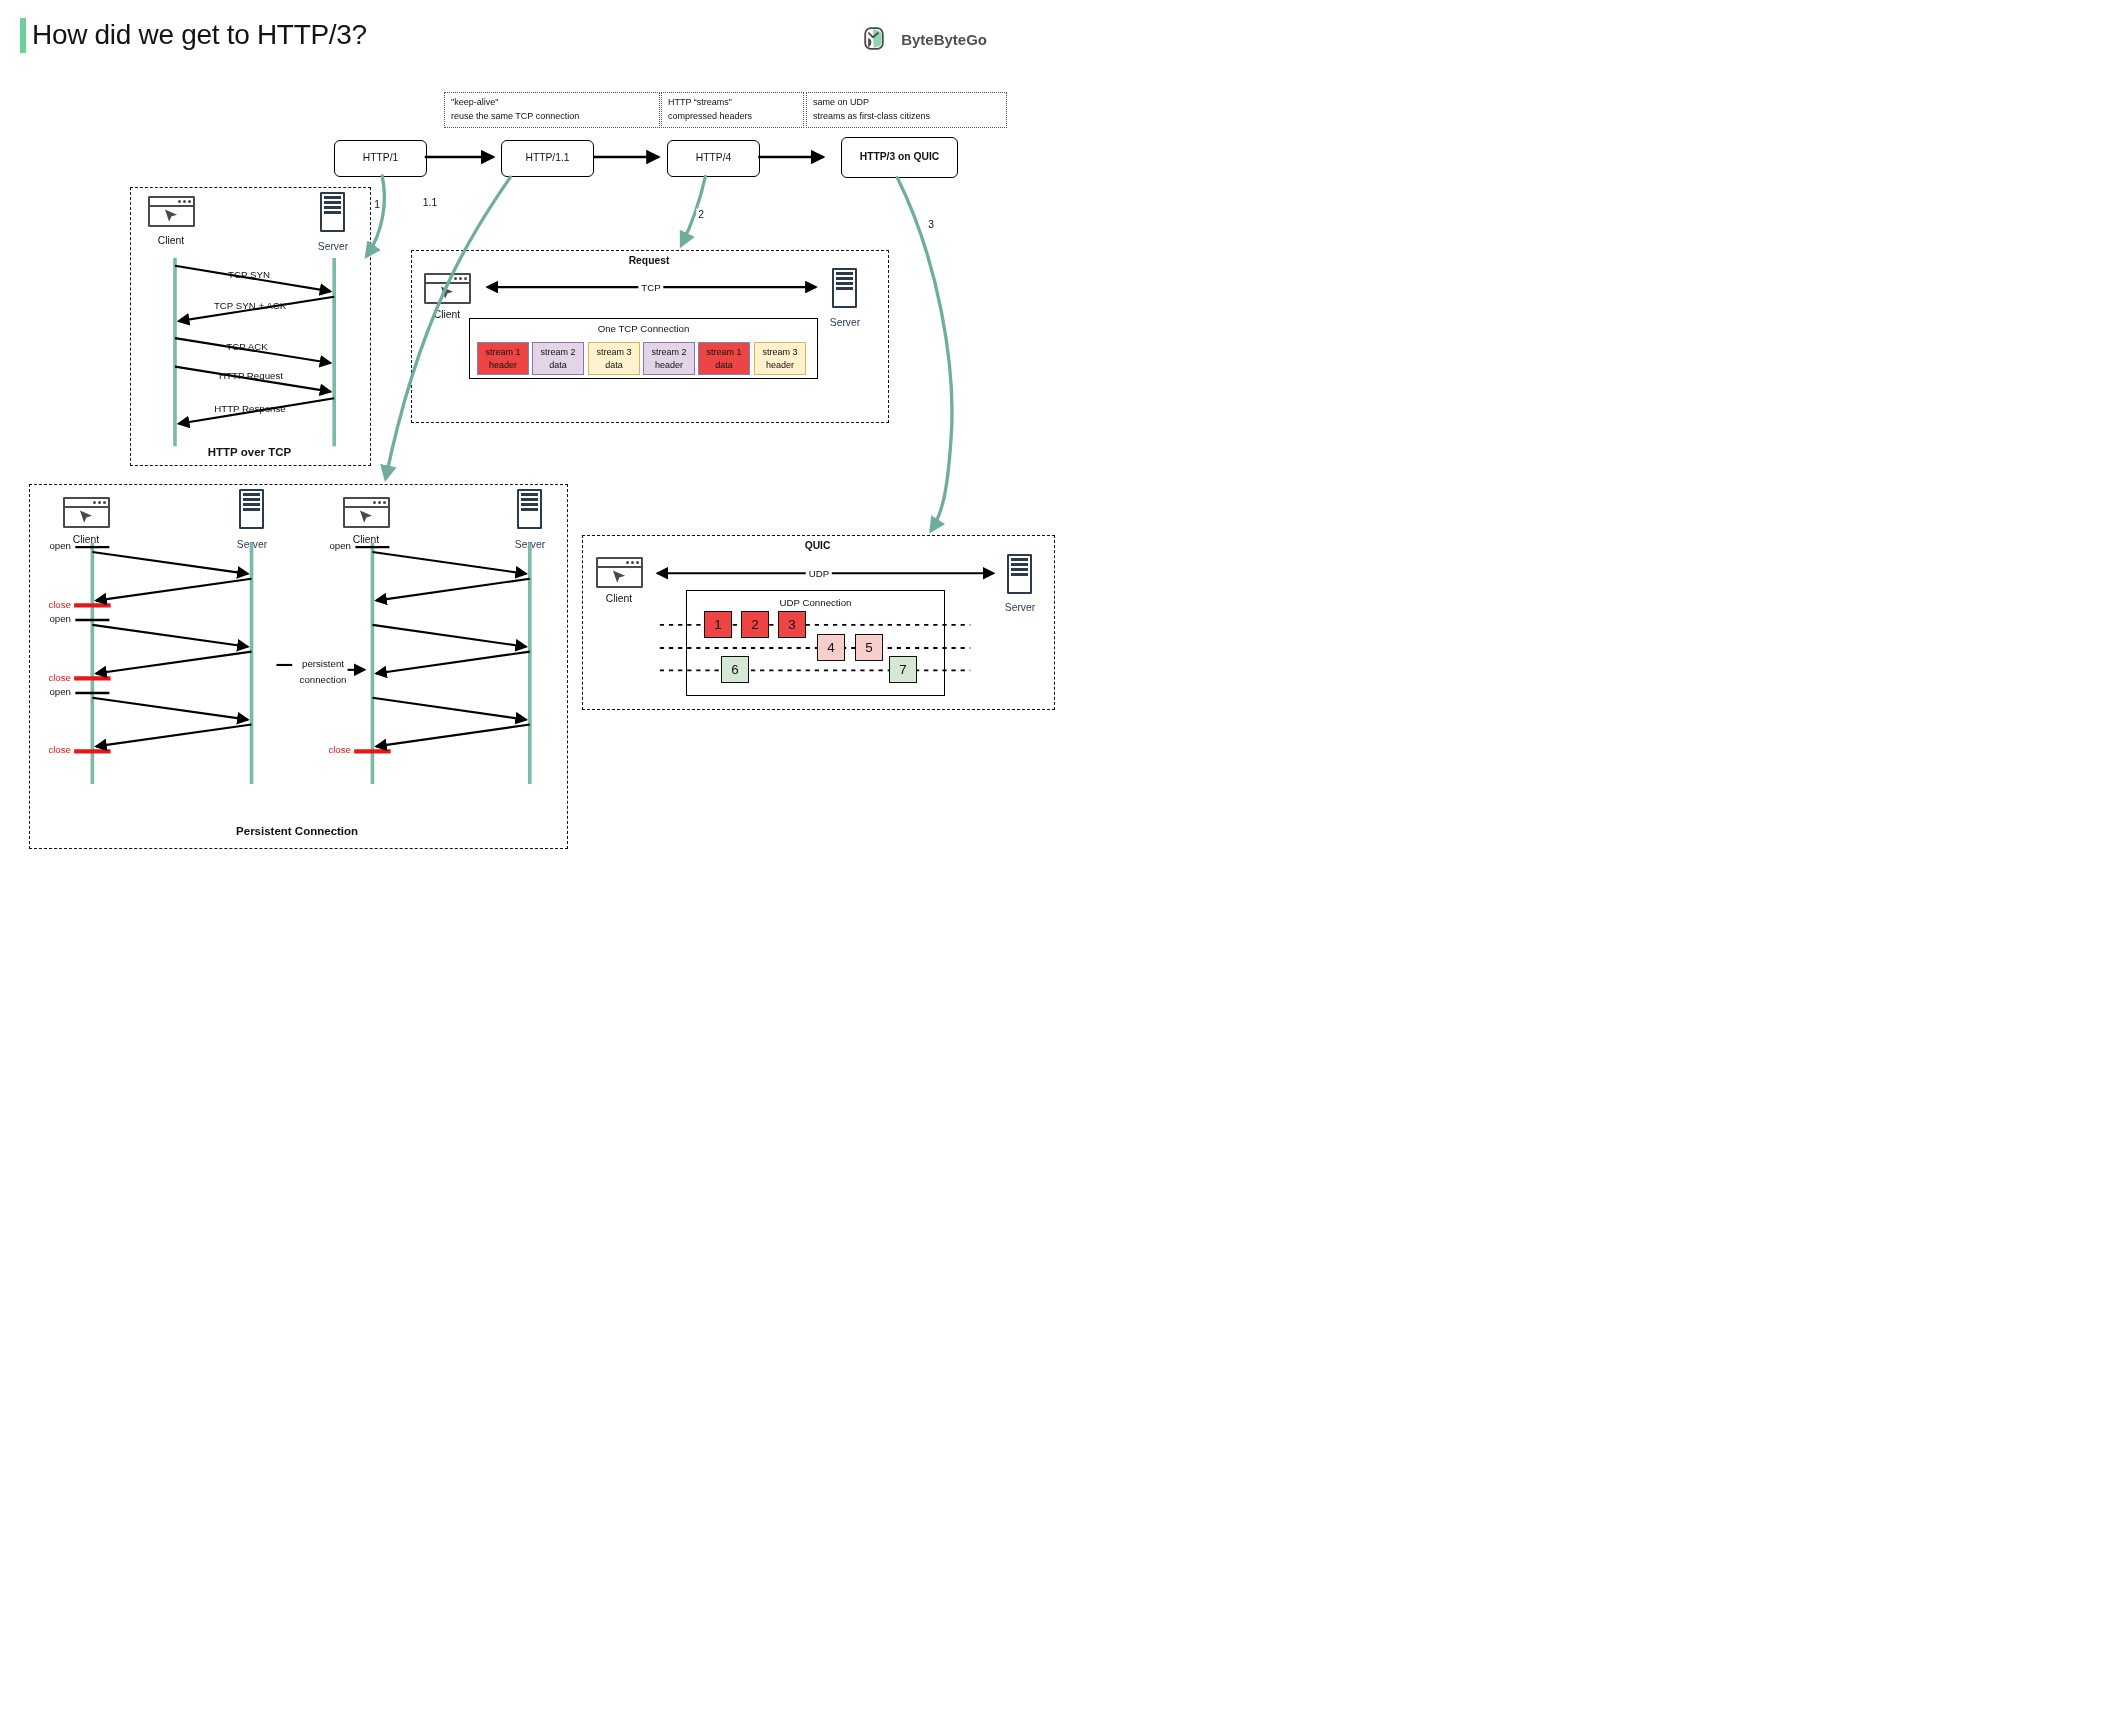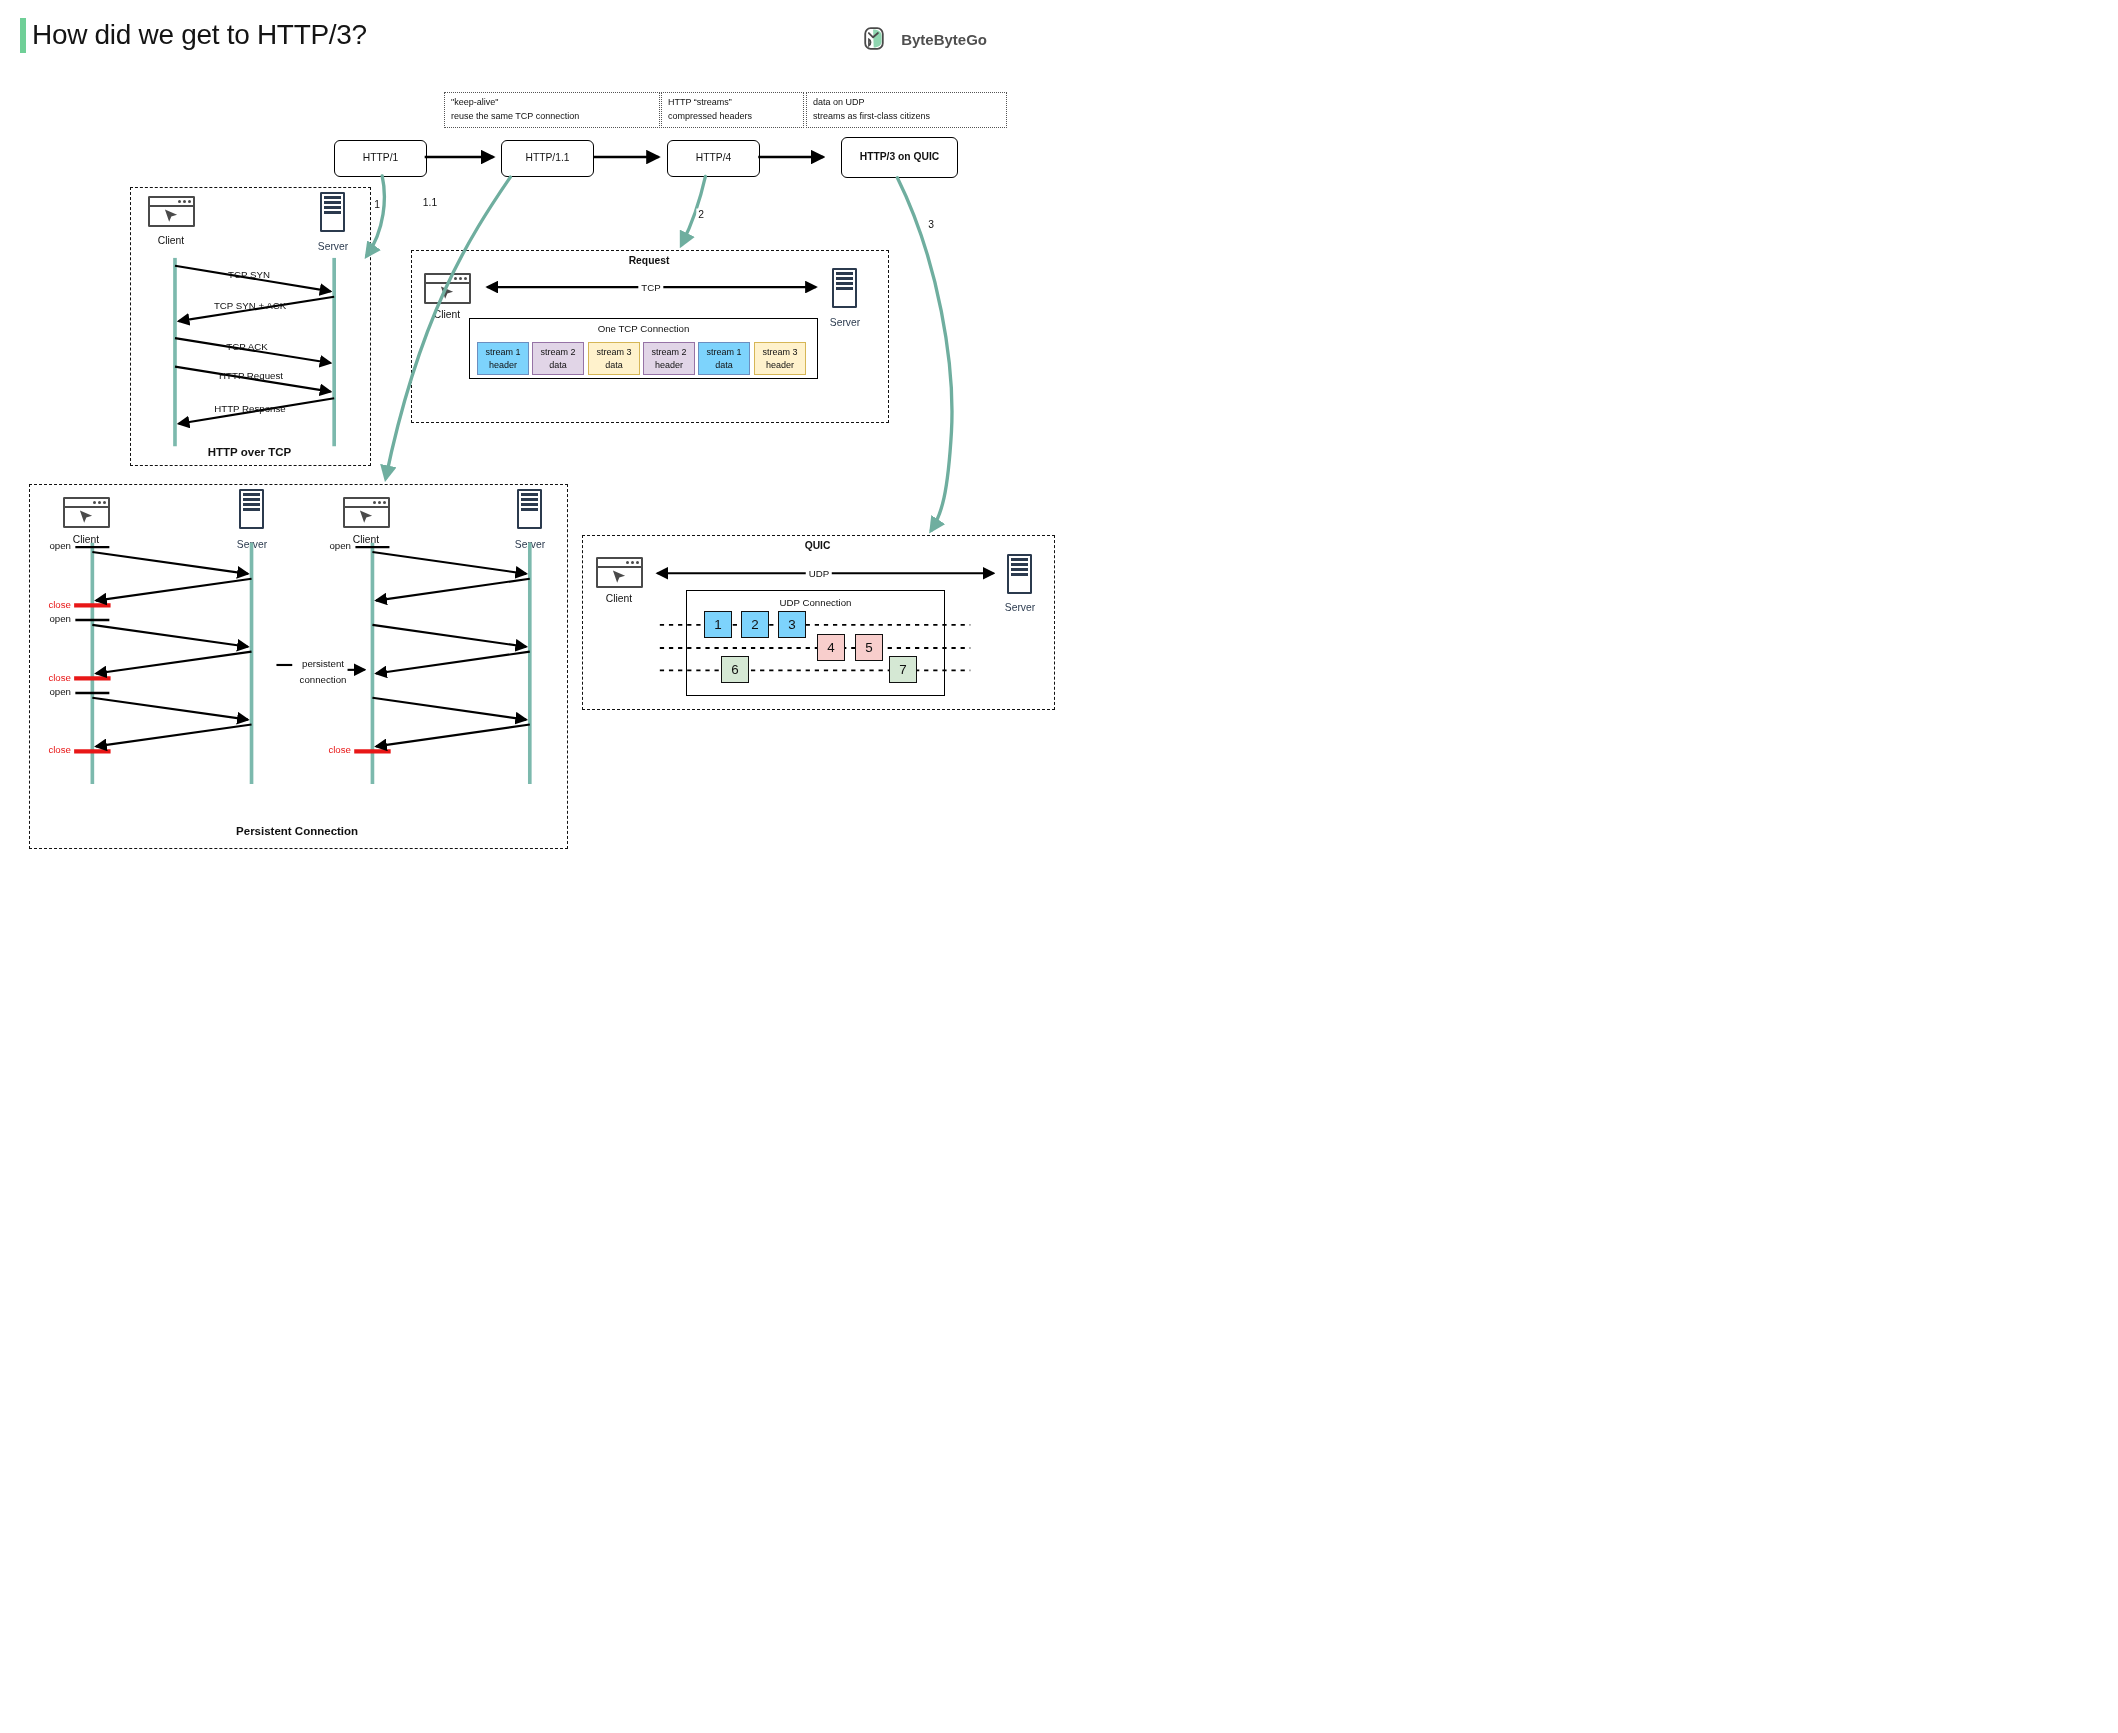--- a/index.html
+++ b/index.html
@@ -46,21 +46,21 @@
   .msg { font-size:9.7px; transform:translate(-50%,-50%); white-space:nowrap; z-index:5; }
   .halo { font-size:9.7px; transform:translate(-50%,-50%); white-space:nowrap; background:#fff; padding:0 3px; z-index:5; }
   .step { font-size:10.3px; transform:translate(-50%,-50%); background:#fff; padding:0 1.8px; z-index:5; }
 
   .oc-label { font-size:9.7px; width:47px; text-align:right; white-space:nowrap; }
   .close-red { color:#e81717; }
 
   
   .seg { box-sizing:border-box; width:52px; height:33px; border:1.2px solid; text-align:center;
          font-size:9px; line-height:1.45; padding-top:3px; }
-  .c-blue   { background:#7dd3fc; border-color:#6c8ebf; }
+  .c-blue   { background:#ef4444; border-color:#6c8ebf; }
   .c-purple { background:#e1d5e7; border-color:#9673a6; }
   .c-yellow { background:#fff2cc; border-color:#d6b656; }
   .c-red    { background:#f8cecc; border-color:#b85450; }
   .c-green  { background:#d5e8d4; border-color:#82b366; }
 
   .conn-box { box-sizing:border-box; border:1.2px solid #000; background:#fff; }
   .conn-title { font-size:9.7px; text-align:center; }
 
   .pkt { box-sizing:border-box; width:28px; height:27px; border:1.2px solid; text-align:center;
          font-size:13.4px; line-height:25px; }
@@ -91,21 +91,21 @@
 
   <div class="abs note" style="left:444px; top:92px; width:202px;">
     <div>"keep-alive"</div>
     <div>reuse the same TCP connection</div>
   </div>
   <div class="abs note" style="left:661px; top:92px; width:129px;">
     <div>HTTP “streams”</div>
     <div>compressed headers</div>
   </div>
   <div class="abs note" style="left:806px; top:92px; width:187px;">
-    <div>data on UDP</div>
+    <div>same on UDP</div>
     <div>streams as first-class citizens</div>
   </div>
 
   <div class="abs vbox" style="left:334px; top:140px; width:91px; height:35px;">HTTP/1</div>
   <div class="abs vbox" style="left:501px; top:140px; width:91px; height:35px;">HTTP/1.1</div>
   <div class="abs vbox" style="left:667px; top:140px; width:91px; height:35px;">HTTP/4</div>
   <div class="abs vbox" style="left:841px; top:137px; width:93px; height:39px; padding:0 11px;font-weight:bold;">HTTP/3 on QUIC</div>
 
   <div class="abs step" style="left:377px; top:204px;">1</div>
   <div class="abs step" style="left:430px; top:202px;">1.1</div>

